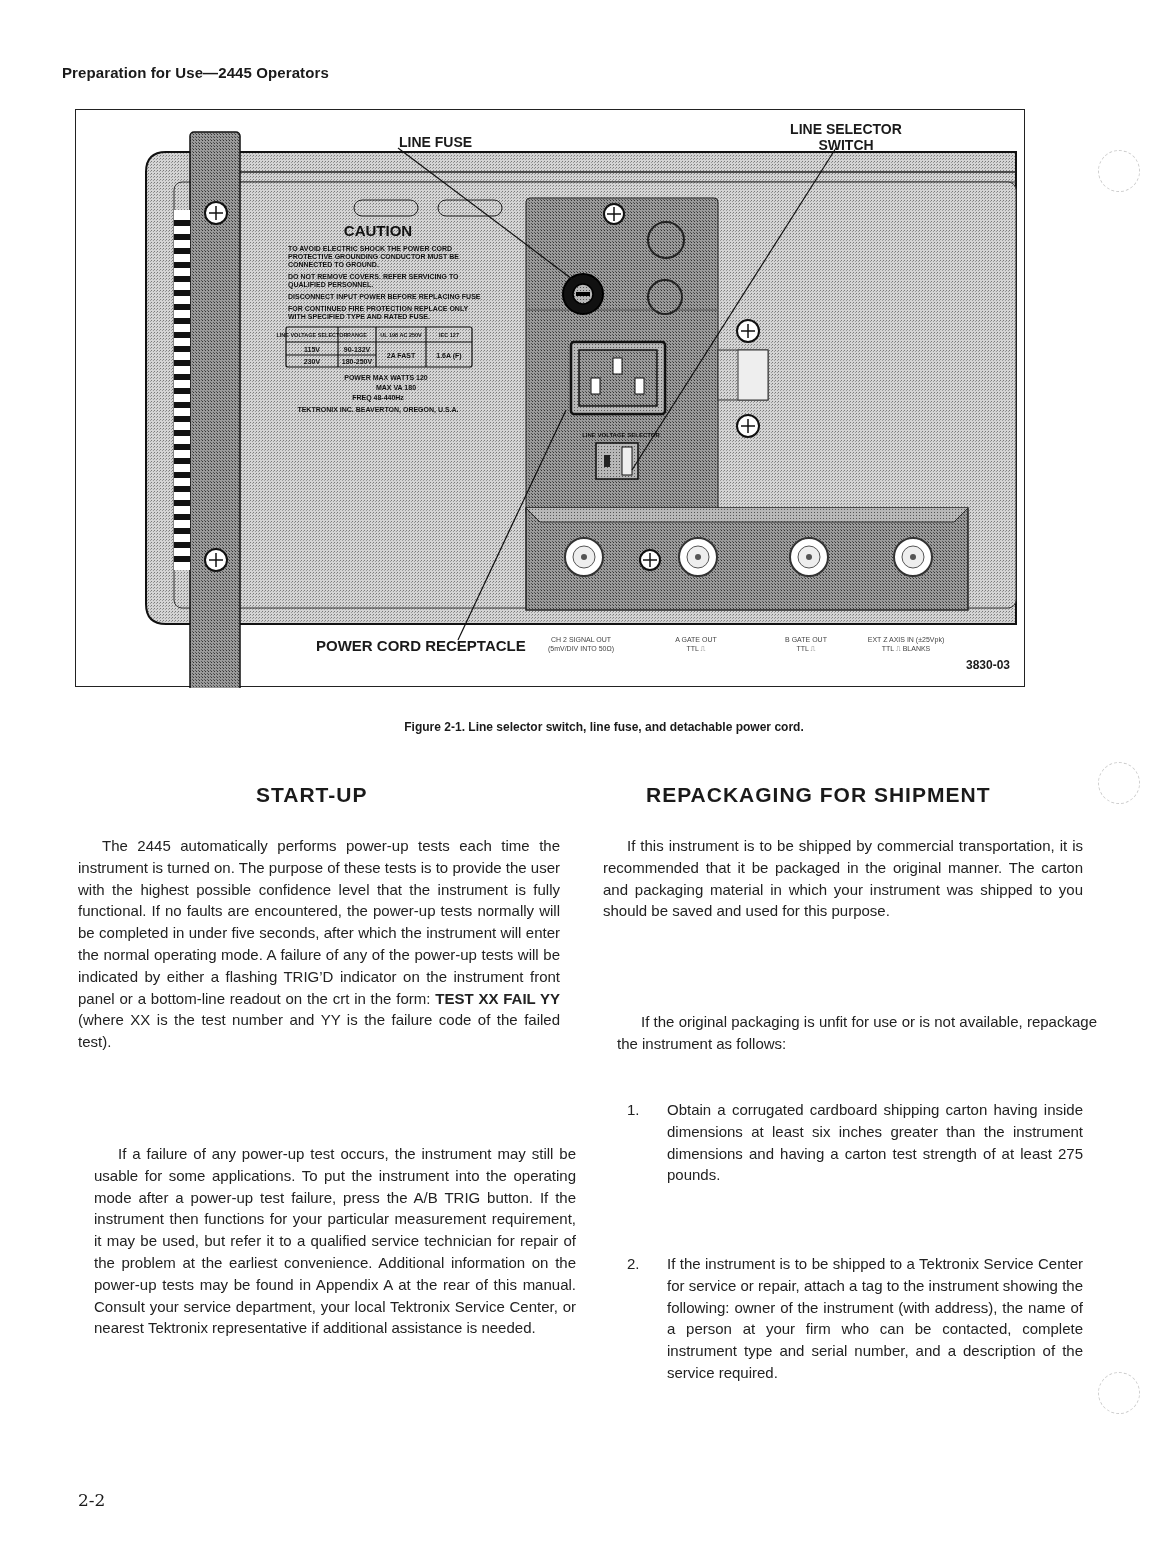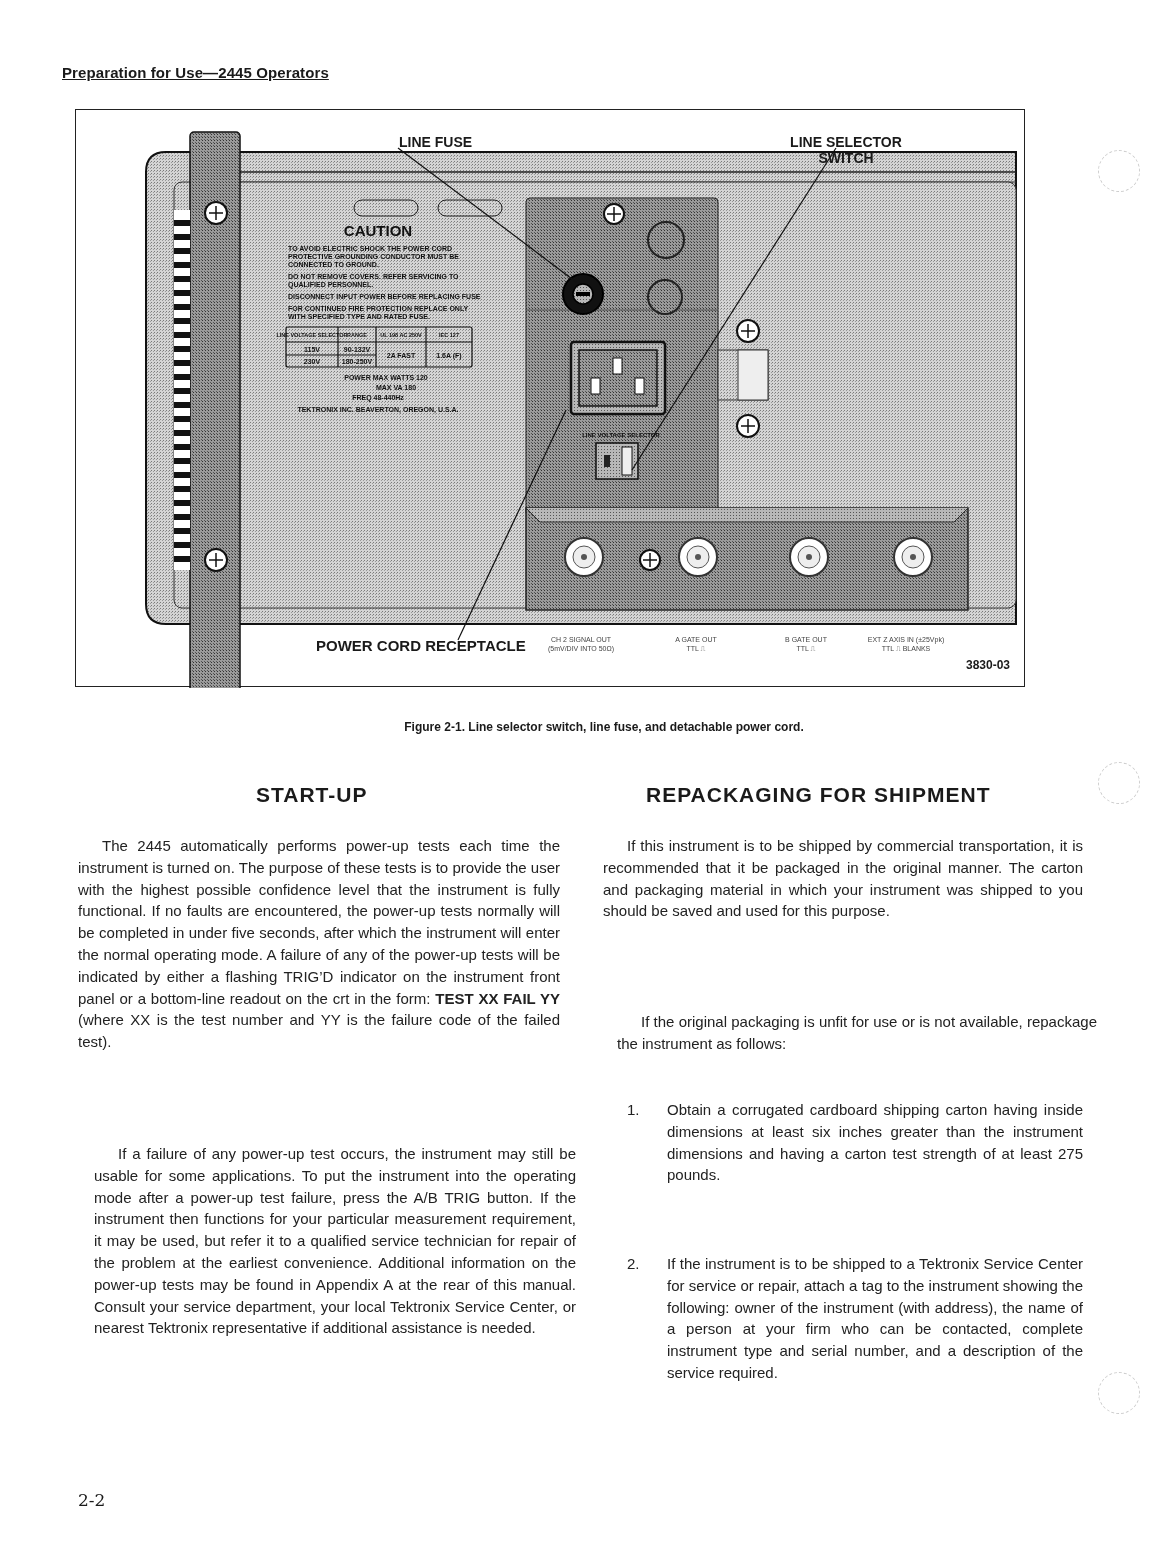--- a/index.html
+++ b/index.html
@@ -1,17 +1,17 @@
 <!DOCTYPE html>
 <html><head>
 <meta charset="utf-8">
 <style>
   html, body { margin:0; padding:0; background:#ffffff; }
   body { width:1176px; height:1544px; position:relative; overflow:hidden; font-family:"Liberation Sans", sans-serif; color:#1a1a1a; }
-  .running-head { position:absolute; left:62px; top:64px; font-size:15px; font-weight:bold; letter-spacing:0.1px;text-decoration:underline; }
+  .running-head { position:absolute; left:62px; top:64px; font-size:15px; font-weight:bold; letter-spacing:0.1px; }
   .figure-box { position:absolute; left:75px; top:109px; width:950px; height:578px; border:1.5px solid #222; box-sizing:border-box; background:#fff; }
   .fig-label { position:absolute; font-size:14px; font-weight:bold; text-align:center; line-height:16px; }
   .fig-id { position:absolute; right:14px; bottom:14px; font-size:12px; font-weight:bold; }
   .panel-label { position:absolute; font-size:7px; color:#444; text-align:center; line-height:9px; }
   svg text { font-family:"Liberation Sans", sans-serif; }
   .caption { position:absolute; left:16px; width:1176px; top:720px; text-align:center; font-size:12px; font-weight:bold; }
   .section-title { position:absolute; font-size:21px; font-weight:bold; letter-spacing:1px; }
   .col { position:absolute; font-size:15px; line-height:21.8px; text-align:justify; color:#222; }
   .col p { margin:0; text-indent:24px; }
   .b { font-weight:bold;margin-top:35px; }
@@ -208,21 +208,21 @@
     </g>
 
     <g stroke="#111" stroke-width="1.2" fill="none">
       <line x1="322" y1="38" x2="500" y2="172"></line>
       <line x1="760" y1="38" x2="556" y2="360"></line>
       <line x1="382" y1="530" x2="490" y2="300"></line>
     </g>
   </svg>
 
   <div class="fig-label" style="left:323px; top:24px;">LINE FUSE</div>
-  <div class="fig-label" style="left:690px; top:24px; width:160px;">
+  <div class="fig-label" style="left:690px; top:11px; width:160px;">
     <div>LINE SELECTOR</div>
     <div>SWITCH</div>
   </div>
   <div class="fig-label" style="left:240px; top:528px; font-size:15px;">POWER CORD RECEPTACLE</div>
 
   <div class="panel-label" style="left:455px; top:525px; width:100px;">
     <div>CH 2 SIGNAL OUT</div>
     <div>(5mV/DIV INTO 50Ω)</div>
   </div>
   <div class="panel-label" style="left:575px; top:525px; width:90px;">

